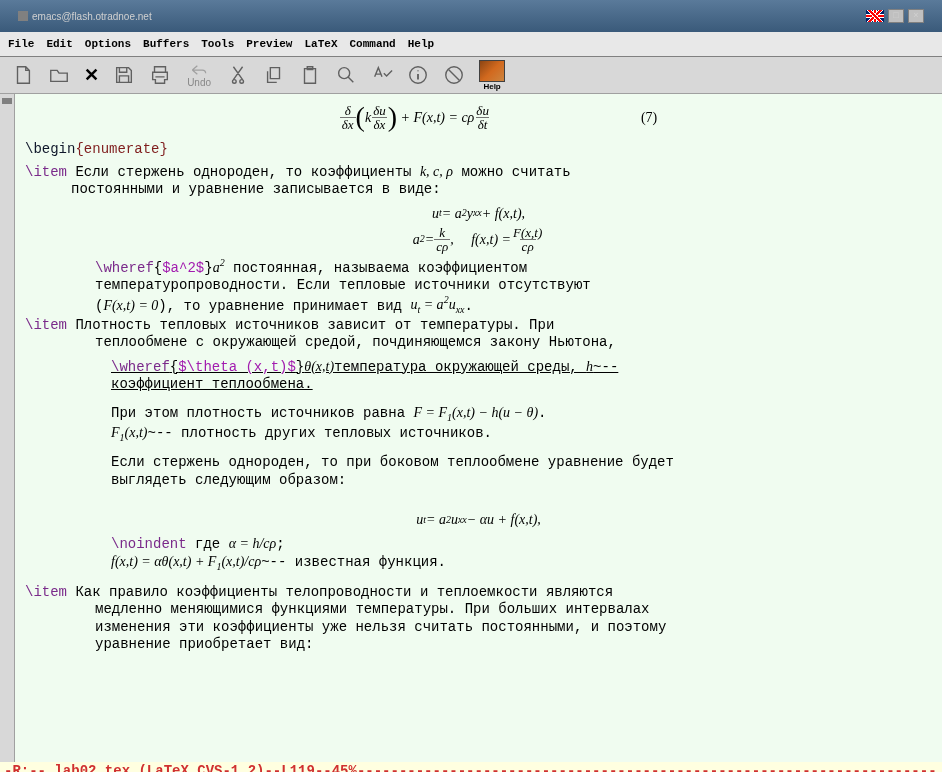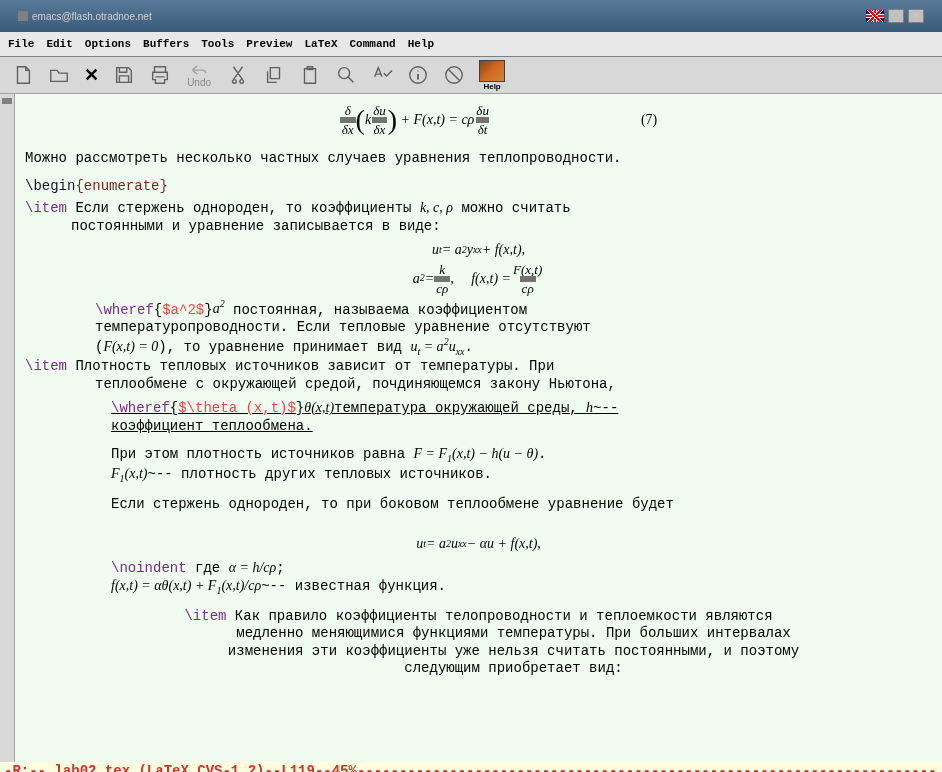--- a/index.html
+++ b/index.html
@@ -165,35 +165,35 @@
   }
   .frac {
     display: inline-flex;
     flex-direction: column;
     align-items: center;
     vertical-align: middle;
     font-size: 13px;
     line-height: 1;
   }
   .frac .num { padding: 0 2px; }
-  .frac .den { border-top: 6px solid #737373; padding: 0 2px; }
+  .frac .den { border-top: 1px solid #737373; padding: 0 2px; }
   .paren-big {
     font-size: 28px;
     line-height: 0.8;
     font-style: normal;
     vertical-align: middle;
   }
   .eqnum {
     margin-left: 150px;
     font-style: normal;
   }
   .kw-blue { color: #0f172a; }
   .kw-teal { color: #7f1d1d; }
   .kw-purple { color: #7a2a8a; }
-  .kw-green { color: #ef4444; }
+  .kw-green { color: #a21caf; }
   .indent1 { padding-left: 46px; display: block; }
   .indent2 { padding-left: 70px; display: block; }
   .indent3 { padding-left: 86px; display: block; }
   .para { margin: 4px 0; }
   .modeline {
     background: #ffffe0;
     color: #d03030;
     font-family: "Courier New", monospace;
     font-size: 14px;
     font-weight: bold;
@@ -333,21 +333,20 @@
         </span>
       <span class="paren-big">)</span>
       <span>&nbsp;+ F(x,t) = cρ</span>
       <span class="frac">
           <span class="num">δu</span>
           <span class="den">δt</span>
         </span>
       <span class="eqnum">(7)</span>
     </div>
 
-    <div class="para" style="margin-top:14px;">Можно рассмотреть несколько частных случаев уравнения теплопроводности.</div>
 
     <div class="para" style="margin-top:10px;">
       <span class="kw-blue">\begin</span><span class="kw-teal">{enumerate}</span>
     </div>
 
     <div>
       <span class="kw-purple">\item</span><span> Если стержень однороден, то коэффициенты </span><span class="formula-inline">k, c, ρ</span><span> можно считать</span>
       <span class="indent1">постоянными и уравнение записывается в виде:</span>
     </div>
 
@@ -361,21 +360,21 @@
         </span>, &nbsp;&nbsp;&nbsp; f(x,t) = <span class="frac">
           <span class="num">F(x,t)</span>
           <span class="den">cρ</span>
         </span>
     </div>
 
     <div>
       <span class="indent2">
         <span class="kw-purple">\wheref</span><span>{</span><span class="kw-green">$a^2$</span><span>}</span><span class="formula-inline">a<span class="sup">2</span></span><span> постоянная, называема коэффициентом</span>
       </span>
-      <span class="indent2">температуропроводности. Если тепловые уравнение отсутствуют</span>
+      <span class="indent2">температуропроводности. Если тепловые источники отсутствуют</span>
       <span class="indent2">
         <span>(</span><span class="formula-inline">F(x,t) = 0</span><span>), то уравнение принимает вид </span><span class="formula-inline">u<span class="sub">t</span> = a<span class="sup">2</span>u<span class="sub">xx</span></span><span>.</span>
       </span>
     </div>
 
     <div style="">
       <span class="kw-purple">\item</span><span> </span><span> Плотность тепловых источников зависит от температуры. При</span>
       <span class="indent2">теплообмене с окружающей средой, почдиняющемся закону Ньютона,</span>
     </div>
 
@@ -391,40 +390,41 @@
       <span class="indent3">
         <span>При этом плотность источников равна </span><span class="formula-inline">F = F<span class="sub">1</span>(x,t) − h(u − θ)</span><span>.</span>
       </span>
       <span class="indent3">
         <span class="formula-inline">F<span class="sub">1</span>(x,t)</span><span>~-- плотность других тепловых источников.</span>
       </span>
     </div>
 
     <div style="margin-top:10px;">
       <span class="indent3">Если стержень однороден, то при боковом теплообмене уравнение будет</span>
+      <span class="indent3">выглядеть следующим образом:</span>
     </div>
 
     <div class="formula" style="margin-top:22px;">
       u<span class="sub">t</span> = a<span class="sup">2</span>u<span class="sub">xx</span> − αu + f(x,t),
     </div>
 
     <div style="margin-top:6px;">
       <span class="indent3">
         <span class="kw-purple">\noindent</span><span> где </span><span class="formula-inline">α = h/cρ</span><span>;</span>
       </span>
       <span class="indent3">
         <span class="formula-inline">f(x,t) = αθ(x,t) + F<span class="sub">1</span>(x,t)/cρ</span><span>~-- известная функция.</span>
       </span>
     </div>
 
-    <div style="margin-top:10px;text-align:center;">
+    <div style="margin-top:10px;">
       <span class="kw-purple">\item</span><span> </span><span>Как правило коэффициенты телопроводности и теплоемкости являются</span>
       <span class="indent2">медленно меняющимися функциями температуры. При больших интервалах</span>
       <span class="indent2">изменения эти коэффициенты уже нельзя считать постоянными, и поэтому</span>
-      <span class="indent2">следующим приобретает вид:</span>
+      <span class="indent2">уравнение приобретает вид:</span>
     </div>
 
   </div>
 </div>
 
 <div class="modeline">
   <span>-R:--  </span><span>lab02.tex</span><span>      (LaTeX CVS-1.2)--L119--45%---------------------------------------------------------------------</span>
 </div>
 
 <div class="minibuffer">

